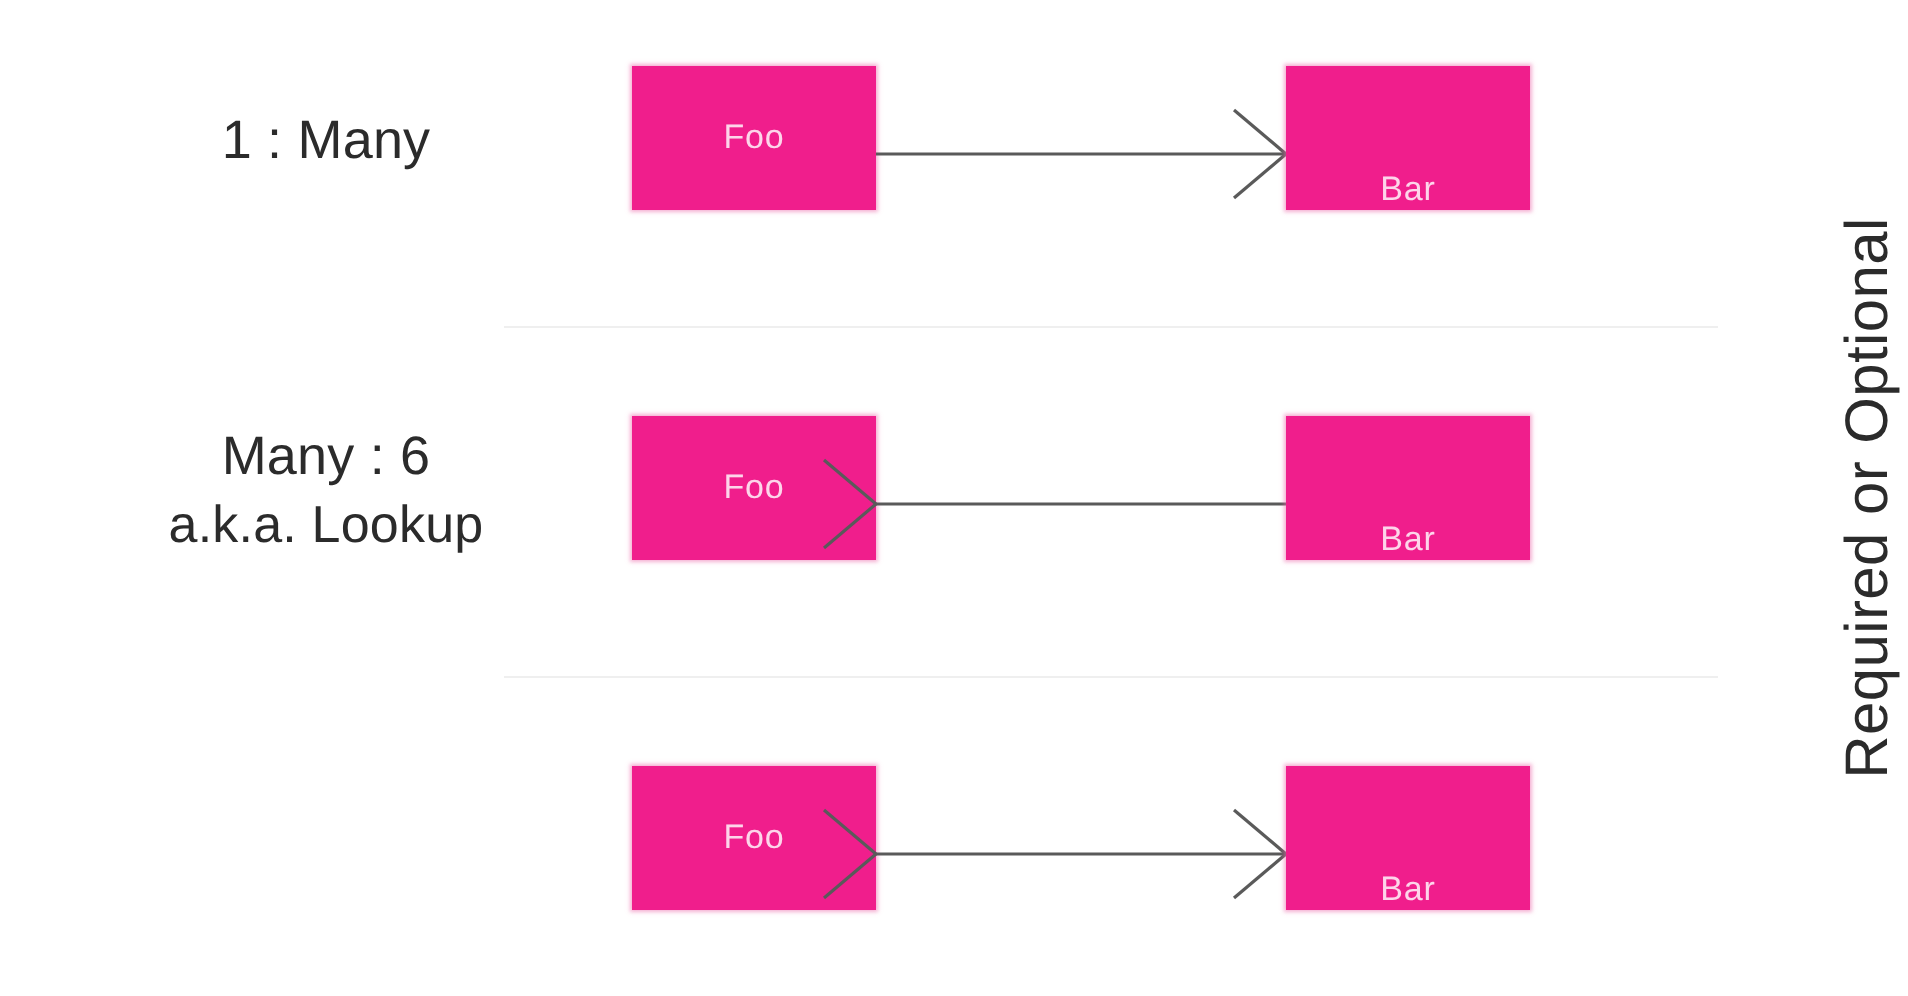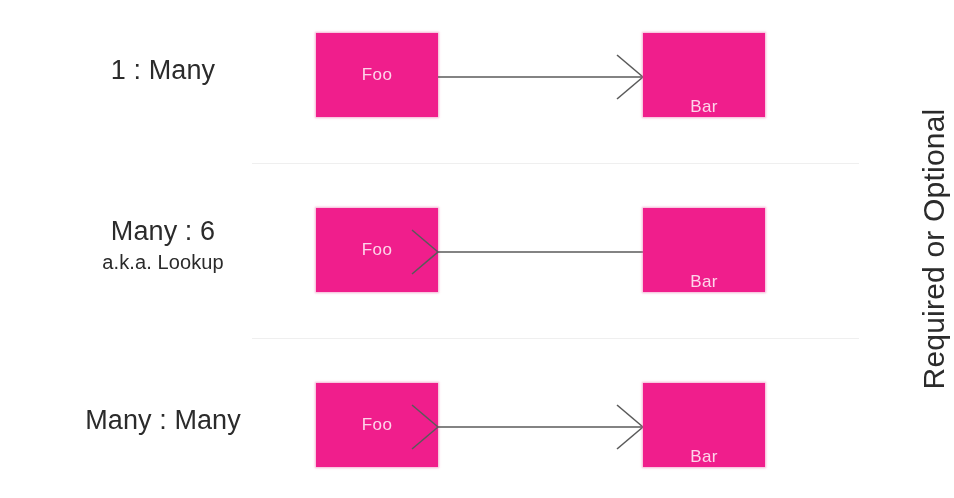--- a/index.html
+++ b/index.html
@@ -43,27 +43,27 @@
     flex-direction: column;
     align-items: center;
     justify-content: center;
     gap: 2px;
     color: #2b2b2b;
     font-size: 27px;
     line-height: 1.22;
     letter-spacing: 0.1px;
     white-space: nowrap;
   }
-  .rel-label .line2 { font-size: 20px; }
+  .rel-label .line2 { font-size: 26px; }
 
   
   .entity {
     position: absolute;
     width: 122px;
-    height: 84px;
+    height: 72px;
     background: #f01e8c;
     display: flex;
     align-items: center;
     justify-content: center;
     box-shadow: 0 0 2px 1px rgba(236, 110, 173, 0.55);
   }
   .entity-label {
     color: #fdd5ea;
     font-size: 17px;
     letter-spacing: 0.4px;
@@ -155,23 +155,20 @@
     </svg>
 
     <div class="entity right">
       <span class="entity-label">Bar</span>
     </div>
   </div>
 
   <div class="divider d1"></div>
 
   <div class="rel-row r2">
-    <div class="rel-label">
-      <span class="line1">Many : Many</span>
-    </div>
 
     <div class="entity left">
       <span class="entity-label">Foo</span>
     </div>
 
     <svg class="connector" viewBox="0 0 240 88">
       <line x1="19" y1="44" x2="224" y2="44" stroke="#5a5a5a" stroke-width="1.6"></line>
       <line x1="19" y1="44" x2="-7" y2="22" stroke="#5a5a5a" stroke-width="1.6"></line>
       <line x1="19" y1="44" x2="-7" y2="66" stroke="#5a5a5a" stroke-width="1.6"></line>
       <line x1="224" y1="44" x2="198" y2="22" stroke="#5a5a5a" stroke-width="1.6"></line>

